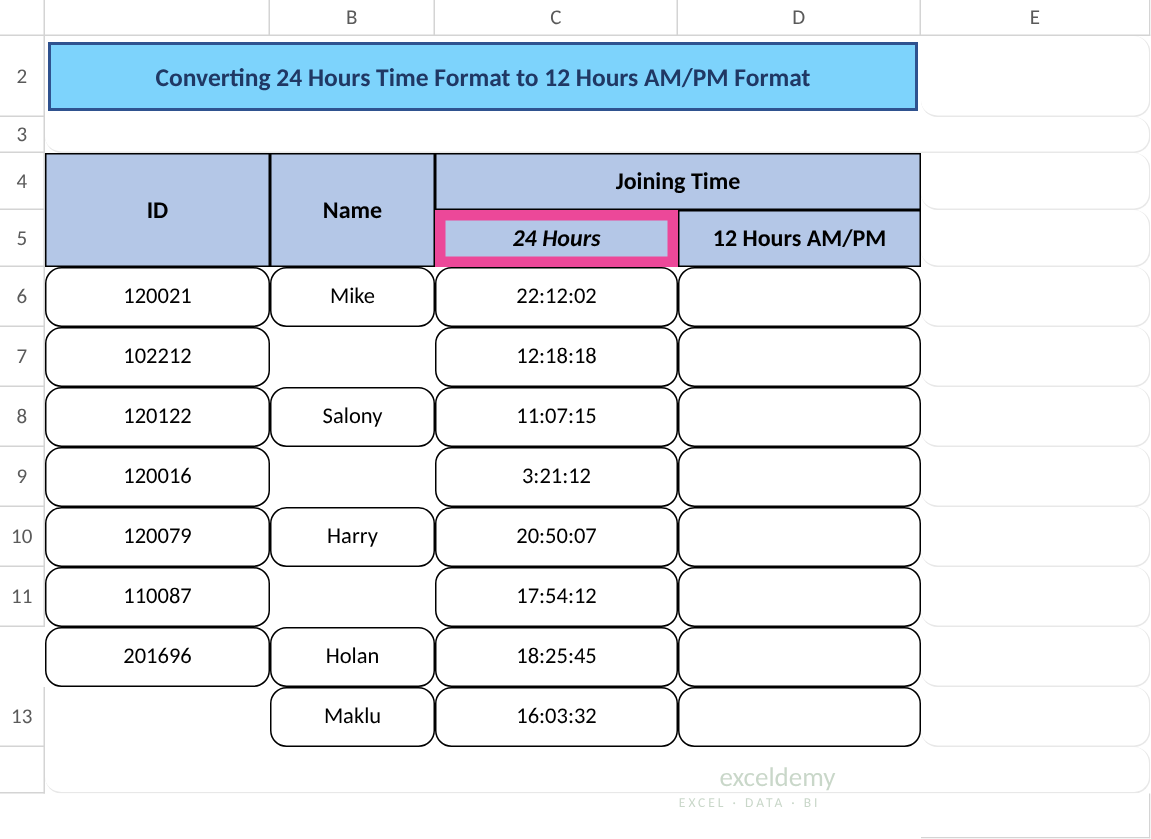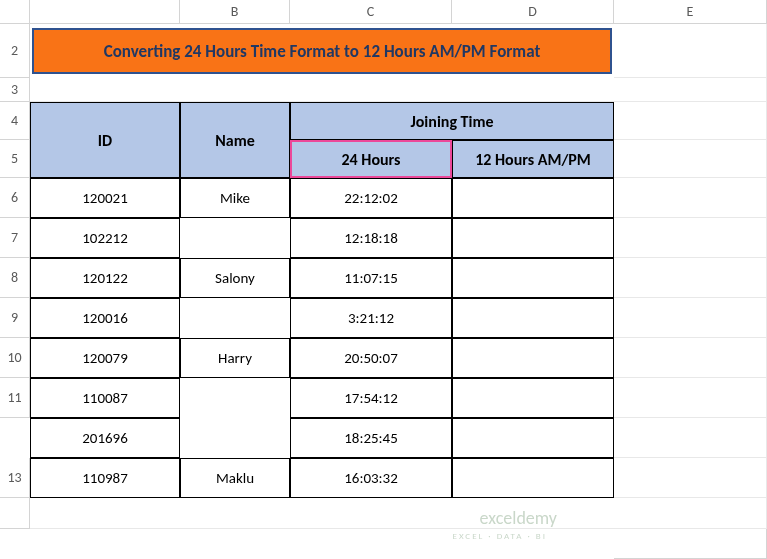--- a/index.html
+++ b/index.html
@@ -42,25 +42,26 @@
       border-right: 2px solid #217346;
       margin-top: 44px;
     }
     .cell {
       border-right: 1px solid #e8e8e8;
       border-bottom: 1px solid #e8e8e8;
       display: flex;
       align-items: center;
       justify-content: center;
       font-size: 14px;
+      border-radius: 11px;
     }
     .title-cell {
       grid-column: 2 / 6;
       grid-row: 2;
-      background: #f97316;
+      background: #7dd3fc;
       border: 2px solid #2f528f;
       display: flex;
       align-items: center;
       justify-content: center;
       font-weight: bold;
       font-size: 17px;
       color: #203864;
       margin: 4px 2px;
     }
     .blank-row3 {
@@ -88,21 +89,22 @@
       border: 1px solid #000;
     }
     .th-joining {
       grid-column: 4 / 6;
       grid-row: 4;
       border: 1px solid #000;
     }
     .th-24 {
       grid-column: 4;
       grid-row: 5;
-      border: 2px solid #ec4899;
+      border: 7px solid #ec4899;
+      font-style: italic;
     }
     .th-12 {
       grid-column: 5;
       grid-row: 5;
       border: 1px solid #000;
     }
     .data-cell {
       border: 1px solid #000;
       background: #fff;
       font-size: 15px;
@@ -194,26 +196,26 @@
   <div class="cell extra-col" style="grid-row:10"></div>
 
   <div class="row-header" style="grid-row:11">11</div>
   <div class="cell data-cell" style="grid-column:2;grid-row:11">110087</div>
   <div class="cell data-cell" style="grid-column:4;grid-row:11">17:54:12</div>
   <div class="cell data-cell" style="grid-column:5;grid-row:11"></div>
   <div class="cell extra-col" style="grid-row:11"></div>
 
   <div class="row-header selected" style="grid-row:12">12</div>
   <div class="cell data-cell" style="grid-column:2;grid-row:12">201696</div>
+  <div class="cell data-cell" style="grid-column:3;grid-row:12">Holan</div>
   <div class="cell data-cell" style="grid-column:4;grid-row:12">18:25:45</div>
   <div class="cell data-cell" style="grid-column:5;grid-row:12"></div>
   <div class="cell extra-col" style="grid-row:12"></div>
 
   <div class="row-header" style="grid-row:13">13</div>
-  <div class="cell data-cell" style="grid-column:2;grid-row:13">110987</div>
   <div class="cell data-cell" style="grid-column:3;grid-row:13">Maklu</div>
   <div class="cell data-cell" style="grid-column:4;grid-row:13">16:03:32</div>
   <div class="cell data-cell" style="grid-column:5;grid-row:13"></div>
   <div class="cell extra-col" style="grid-row:13"></div>
 
   <div class="row-header extra-row" style="grid-column:1"></div>
   <div class="cell extra-row" style="grid-column:2/7"></div>
 
   <div style="grid-column:1;grid-row:1" class="corner"></div>
 </div>

